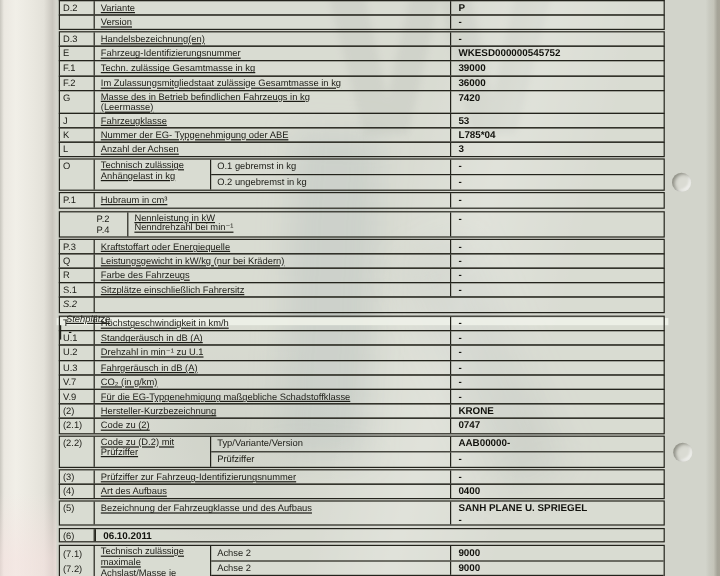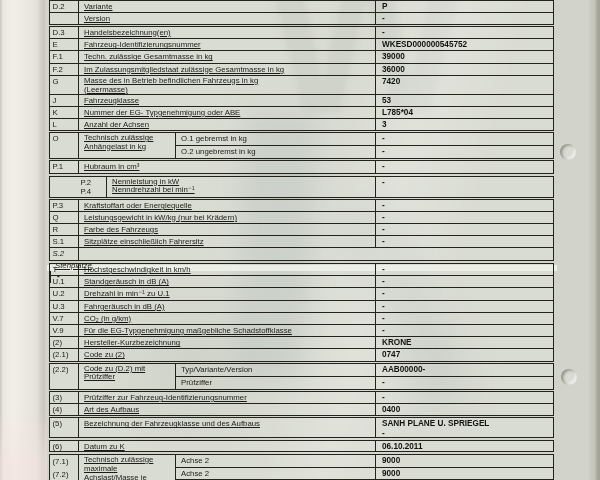--- a/index.html
+++ b/index.html
@@ -253,21 +253,20 @@
         <div class="value">0400</div>
       </div>
       <div class="row" style="height: 20.5px; margin-top: 1.5px;">
         <div class="code">(5)</div>
         <div class="label">Bezeichnung der Fahrzeugklasse und des Aufbaus</div>
         <div class="value ml">SANH PLANE U. SPRIEGEL
 -</div>
       </div>
       <div class="row" style="height: 12.8px; margin-top: 2px;">
         <div class="code">(6)</div>
-        <div class="label">Datum zu K</div>
         <div class="value">06.10.2011</div>
       </div>
       <div class="row split" style="height: 39px; margin-top: 1.5px;">
         <div class="code mlsub">(7.1)
 (7.2)</div>
         <div class="label ml">Technisch zulässige
 maximale
 Achslast/Masse je</div>
         <div class="subcol">
           <div class="subrow">

